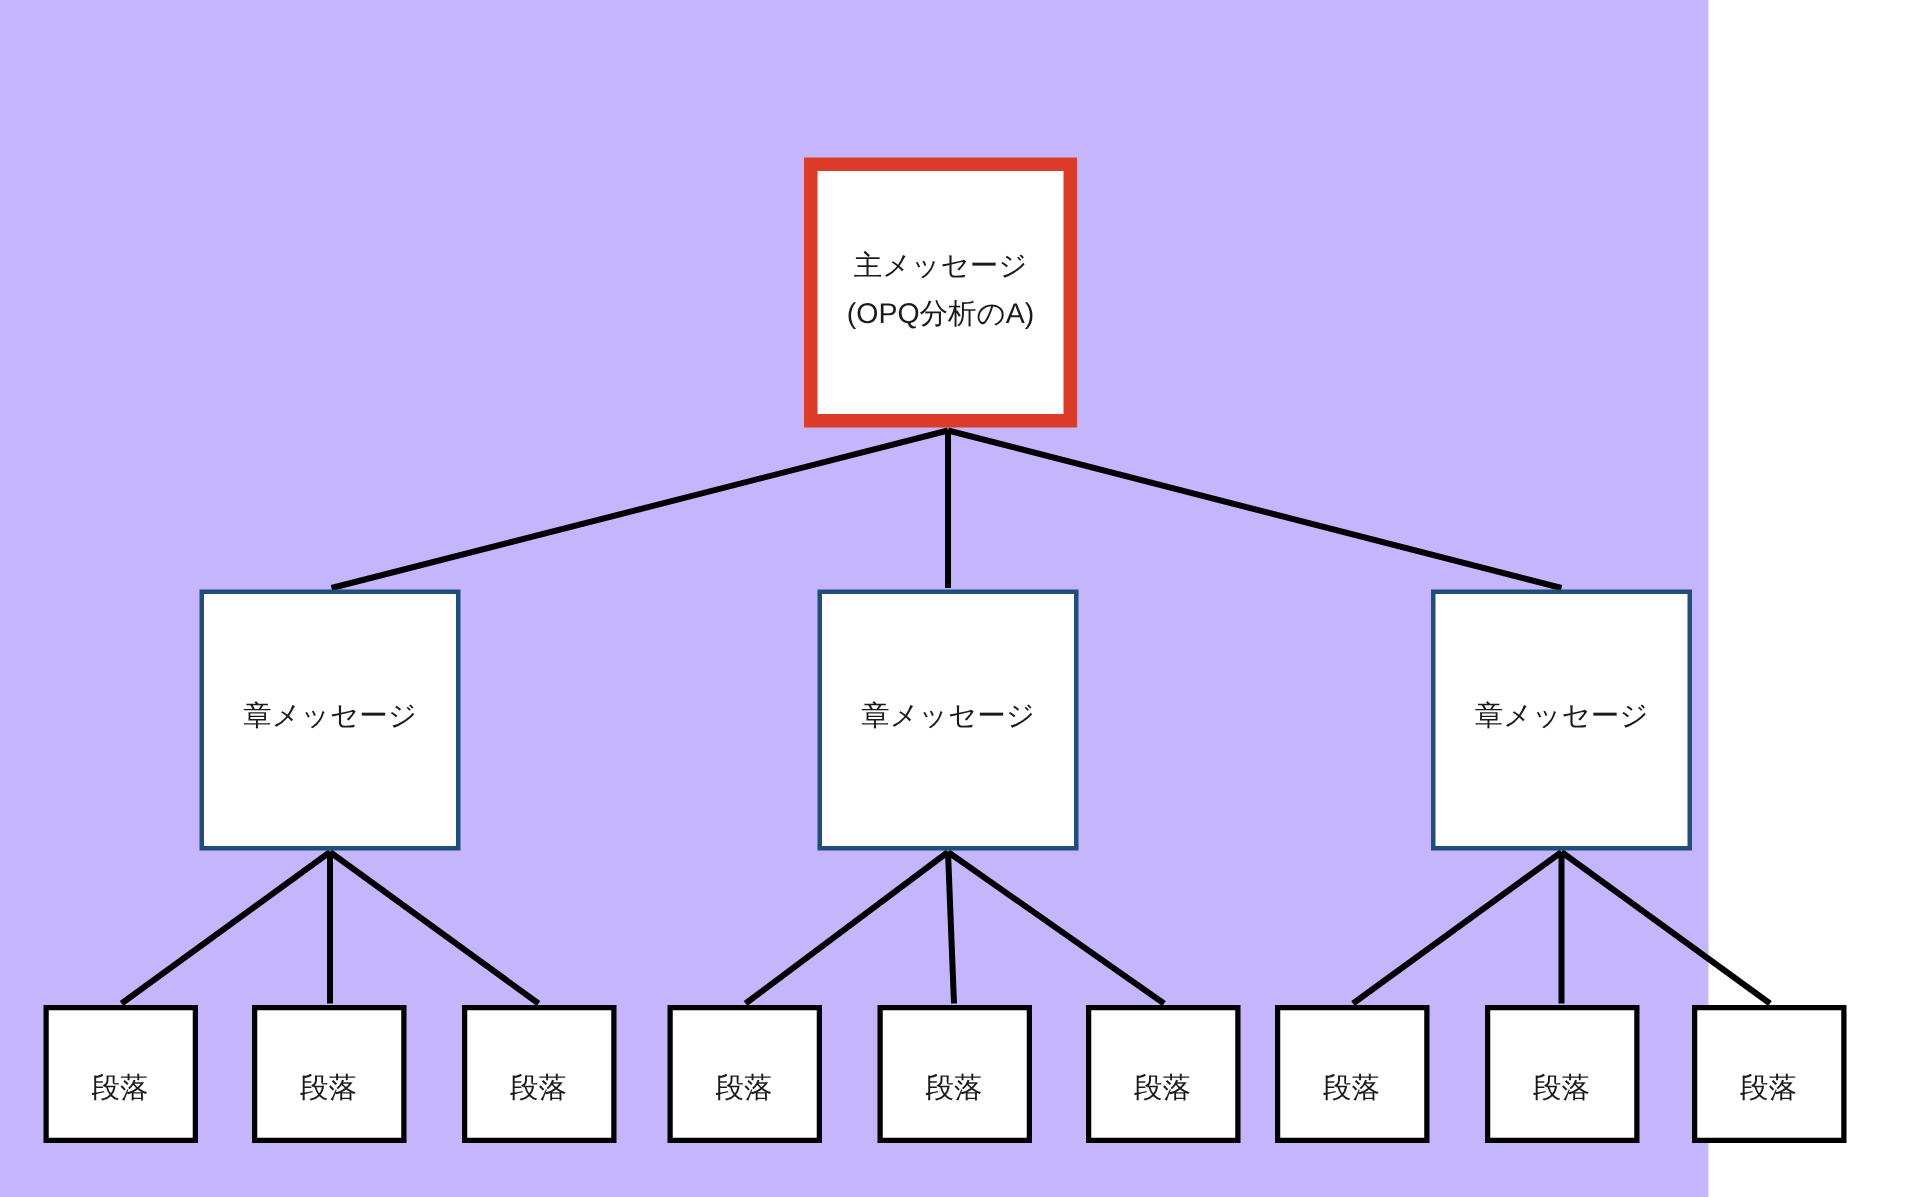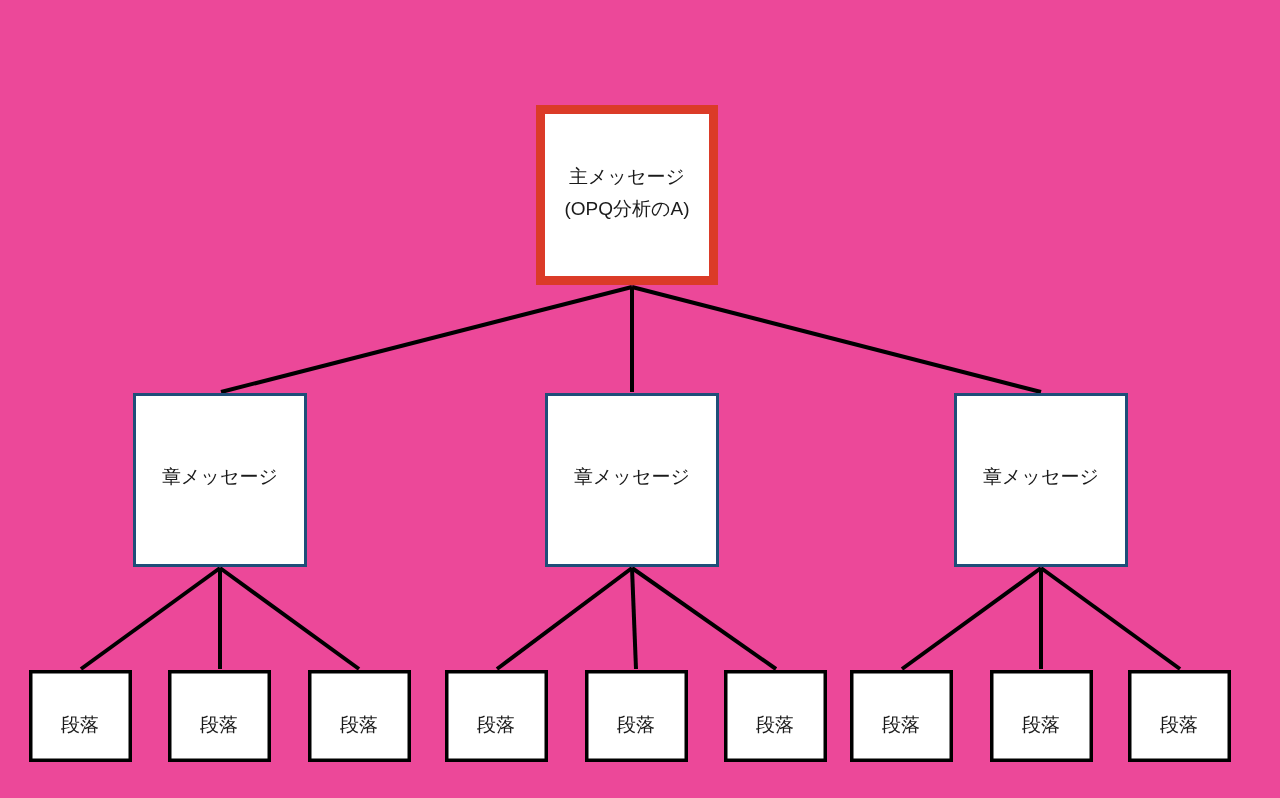--- a/index.html
+++ b/index.html
@@ -8,23 +8,23 @@
     background: #ffffff;
   }
   body {
     width: 1280px;
     height: 798px;
     font-family: "Liberation Sans", "DejaVu Sans", sans-serif;
     overflow: hidden;
   }
   #diagram-root {
     position: relative;
-    width: 1280px;
+    width: 1139px;
     height: 798px;
-    background: #ec4899;
+    background: #c4b5fd;
     text-align: right;
   }
   svg.diagram-canvas {
     position: absolute;
     top: 0;
     left: 0;
     width: 1280px;
     height: 798px;
     display: block;
   }

